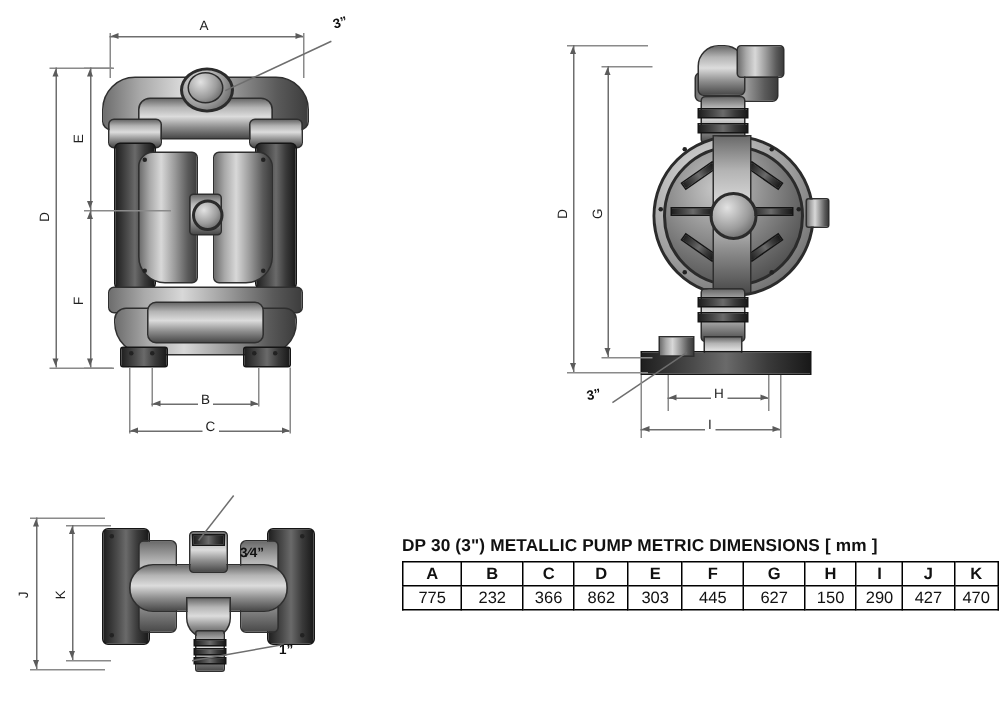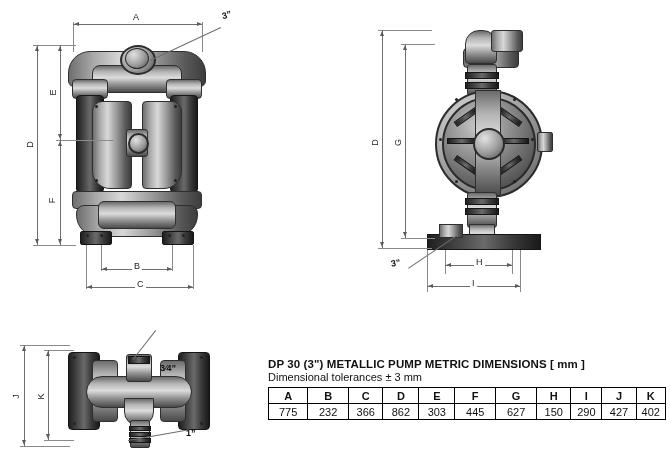--- a/index.html
+++ b/index.html
@@ -276,21 +276,20 @@
     <div class="ext h" style="left:44px;top:32px;width:30px;"></div>
     <div class="ext h" style="left:44px;top:122px;width:30px;"></div>
     <div class="dimline v" style="left:48px;top:32px;height:90px;"></div>
     <div class="arrow-u" style="left:46px;top:33px;"></div>
     <div class="arrow-d" style="left:46px;top:116px;"></div>
     <div class="dlabel vert" style="left:36px;top:74px;">K</div>
   </div>
 
   <div class="titleblock" style="left:268px;top:358px;width:398px;">
     <div class="t1">DP 30 (3") METALLIC PUMP METRIC DIMENSIONS [ mm ]</div>
-    <div class="t2">Dimensional tolerances ± 3 mm</div>
 
     <table class="dims" style="width:398px;">
       <tbody>
           <tr class="head">
         <td style="width:40px;">A</td>
         <td style="width:42px;">B</td>
         <td style="width:34px;">C</td>
         <td style="width:36px;">D</td>
         <td style="width:36px;">E</td>
         <td style="width:42px;">F</td>
@@ -304,19 +303,19 @@
         <td>775</td>
         <td>232</td>
         <td>366</td>
         <td>862</td>
         <td>303</td>
         <td>445</td>
         <td>627</td>
         <td>150</td>
         <td>290</td>
         <td>427</td>
-        <td>402</td>
+        <td>470</td>
       </tr>
     </tbody>
       </table>
   </div>
 
 </div>
 
 </body></html>

